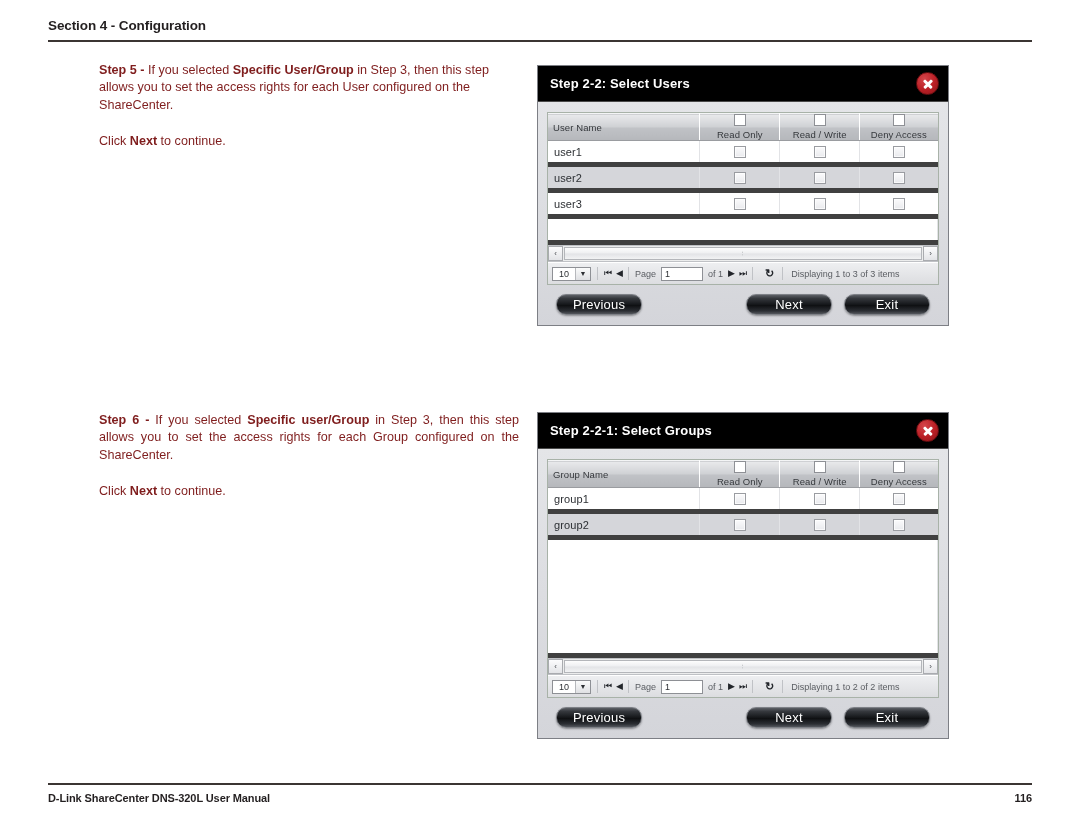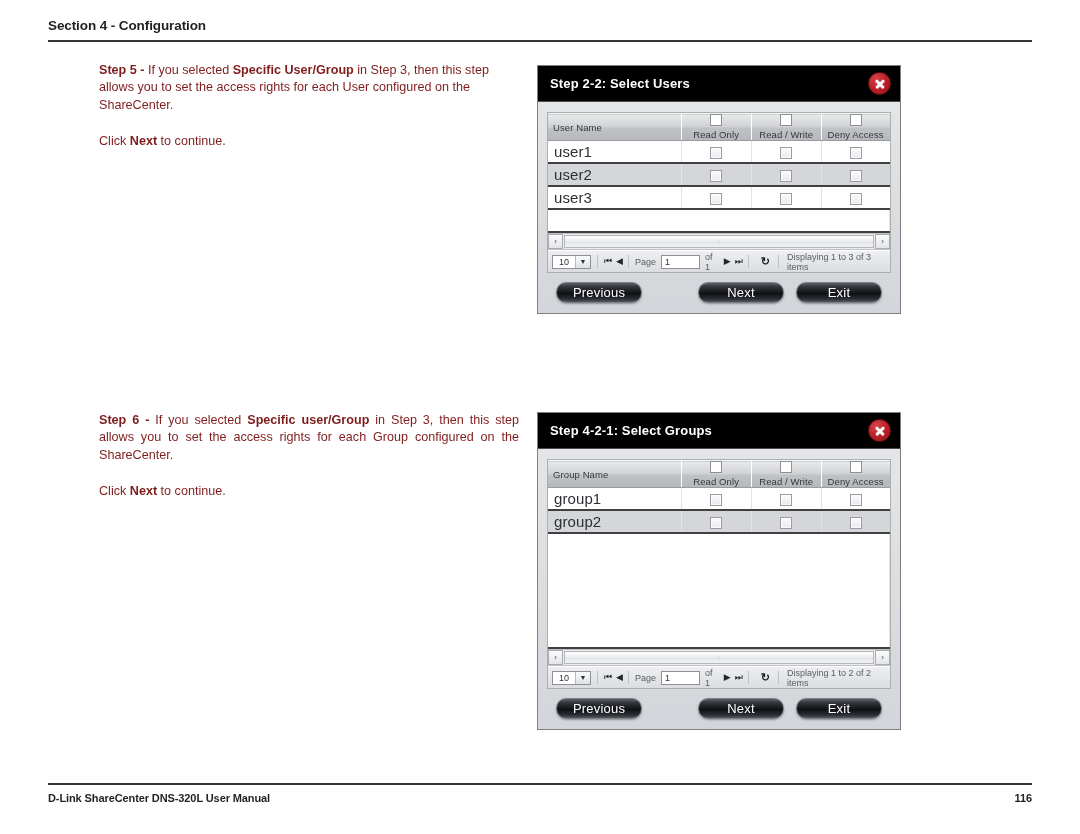--- a/index.html
+++ b/index.html
@@ -60,21 +60,21 @@
   }
   .text-col.left  { left: 99px; }
   .text-col p { margin: 0; }
   .text-col p.gap { margin-top: 19px; }
   .text-col.justified p { text-align: justify; }
   .text-col b { font-weight: bold; }
 
   
   .dialog {
     position: absolute;
-    width: 364px;
+    width: 412px;
     background: #0c4a6e;
     border: 1px solid #7d7f85;
     box-sizing: border-box;
     box-shadow: 0 0 0 1px rgba(255,255,255,0.4) inset;
   }
   .dlg-titlebar {
     height: 36px;
     background: #000000;
     display: flex;
     align-items: center;
@@ -144,25 +144,25 @@
     padding: 0 4px;
   }
   .th-inner {
     display: flex;
     align-items: center;
     gap: 3px;
     flex-direction: column;
   }
   table.grid td {
     border-right: 1px solid #e2e3e6;
-    border-bottom: 2px solid #404040;
+    border-bottom: 5px solid #404040;
     height: 21px;
     padding: 0 6px;
     color: #2c2f33;
-    font-size: 15px;
+    font-size: 11px;
     letter-spacing: 0.1px;
   }
   table.grid td.center { text-align: center; padding: 0; }
   table.grid tr.alt td { background: #d5d6da; }
   .filler-row td {
     height: 92px;
     border-right: none;
     border-bottom: none;
     background: #ffffff;
   }
@@ -449,21 +449,21 @@
   </div>
 </div>
 
 <div class="text-col left justified" style="top: 412px;">
   <p><b>Step 6 - </b><span>If you selected </span><b>Specific user/Group</b><span> in Step 3, then this step allows you to set the access rights for each Group configured on the ShareCenter.</span></p>
   <p class="gap" style="text-align:left"><span>Click </span><b>Next</b><span> to continue.</span></p>
 </div>
 
 <div class="dialog" style="left: 537px; top: 412px;">
   <div class="dlg-titlebar">
-    <span class="dlg-title">Step 4-2-1: Select Groups</span>
+    <span class="dlg-title">Step 2-2-1: Select Groups</span>
     <span class="close-btn"></span>
   </div>
   <div class="dlg-body">
     <div class="grid-panel">
       <table class="grid">
         <colgroup>
             <col style="width:39%">
             <col style="width:20.5%">
             <col style="width:20.5%">
             <col style="width:20%">

